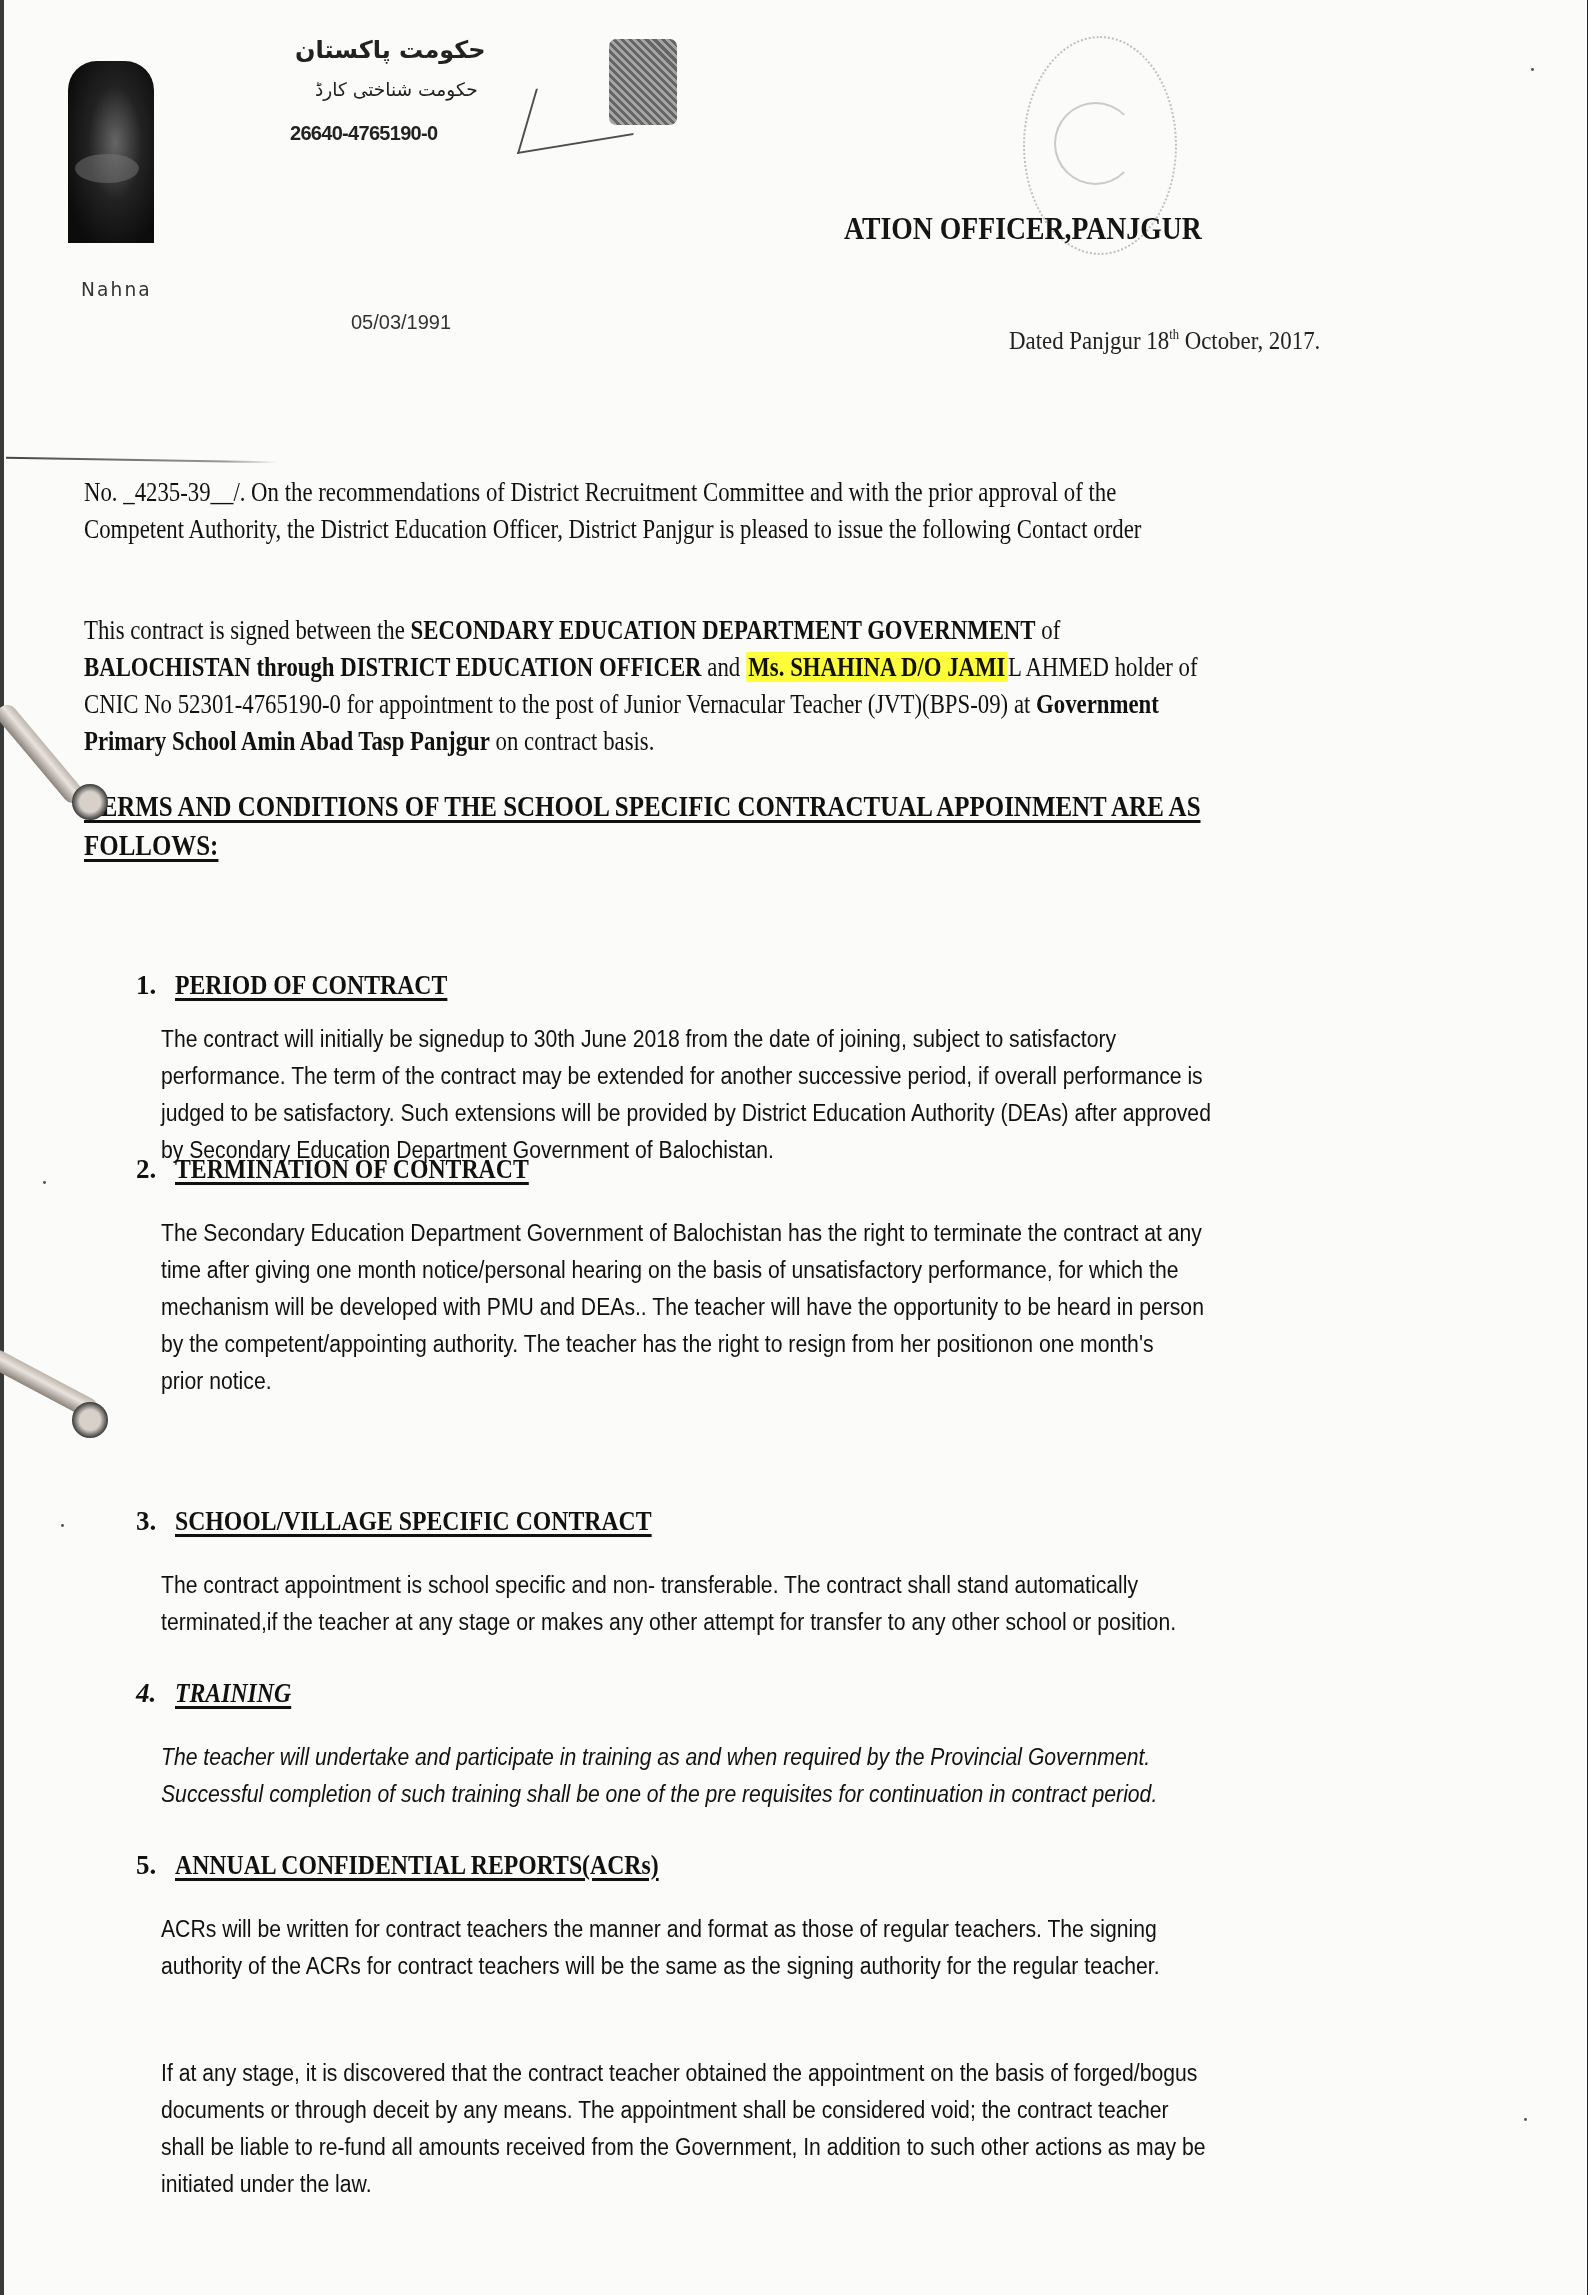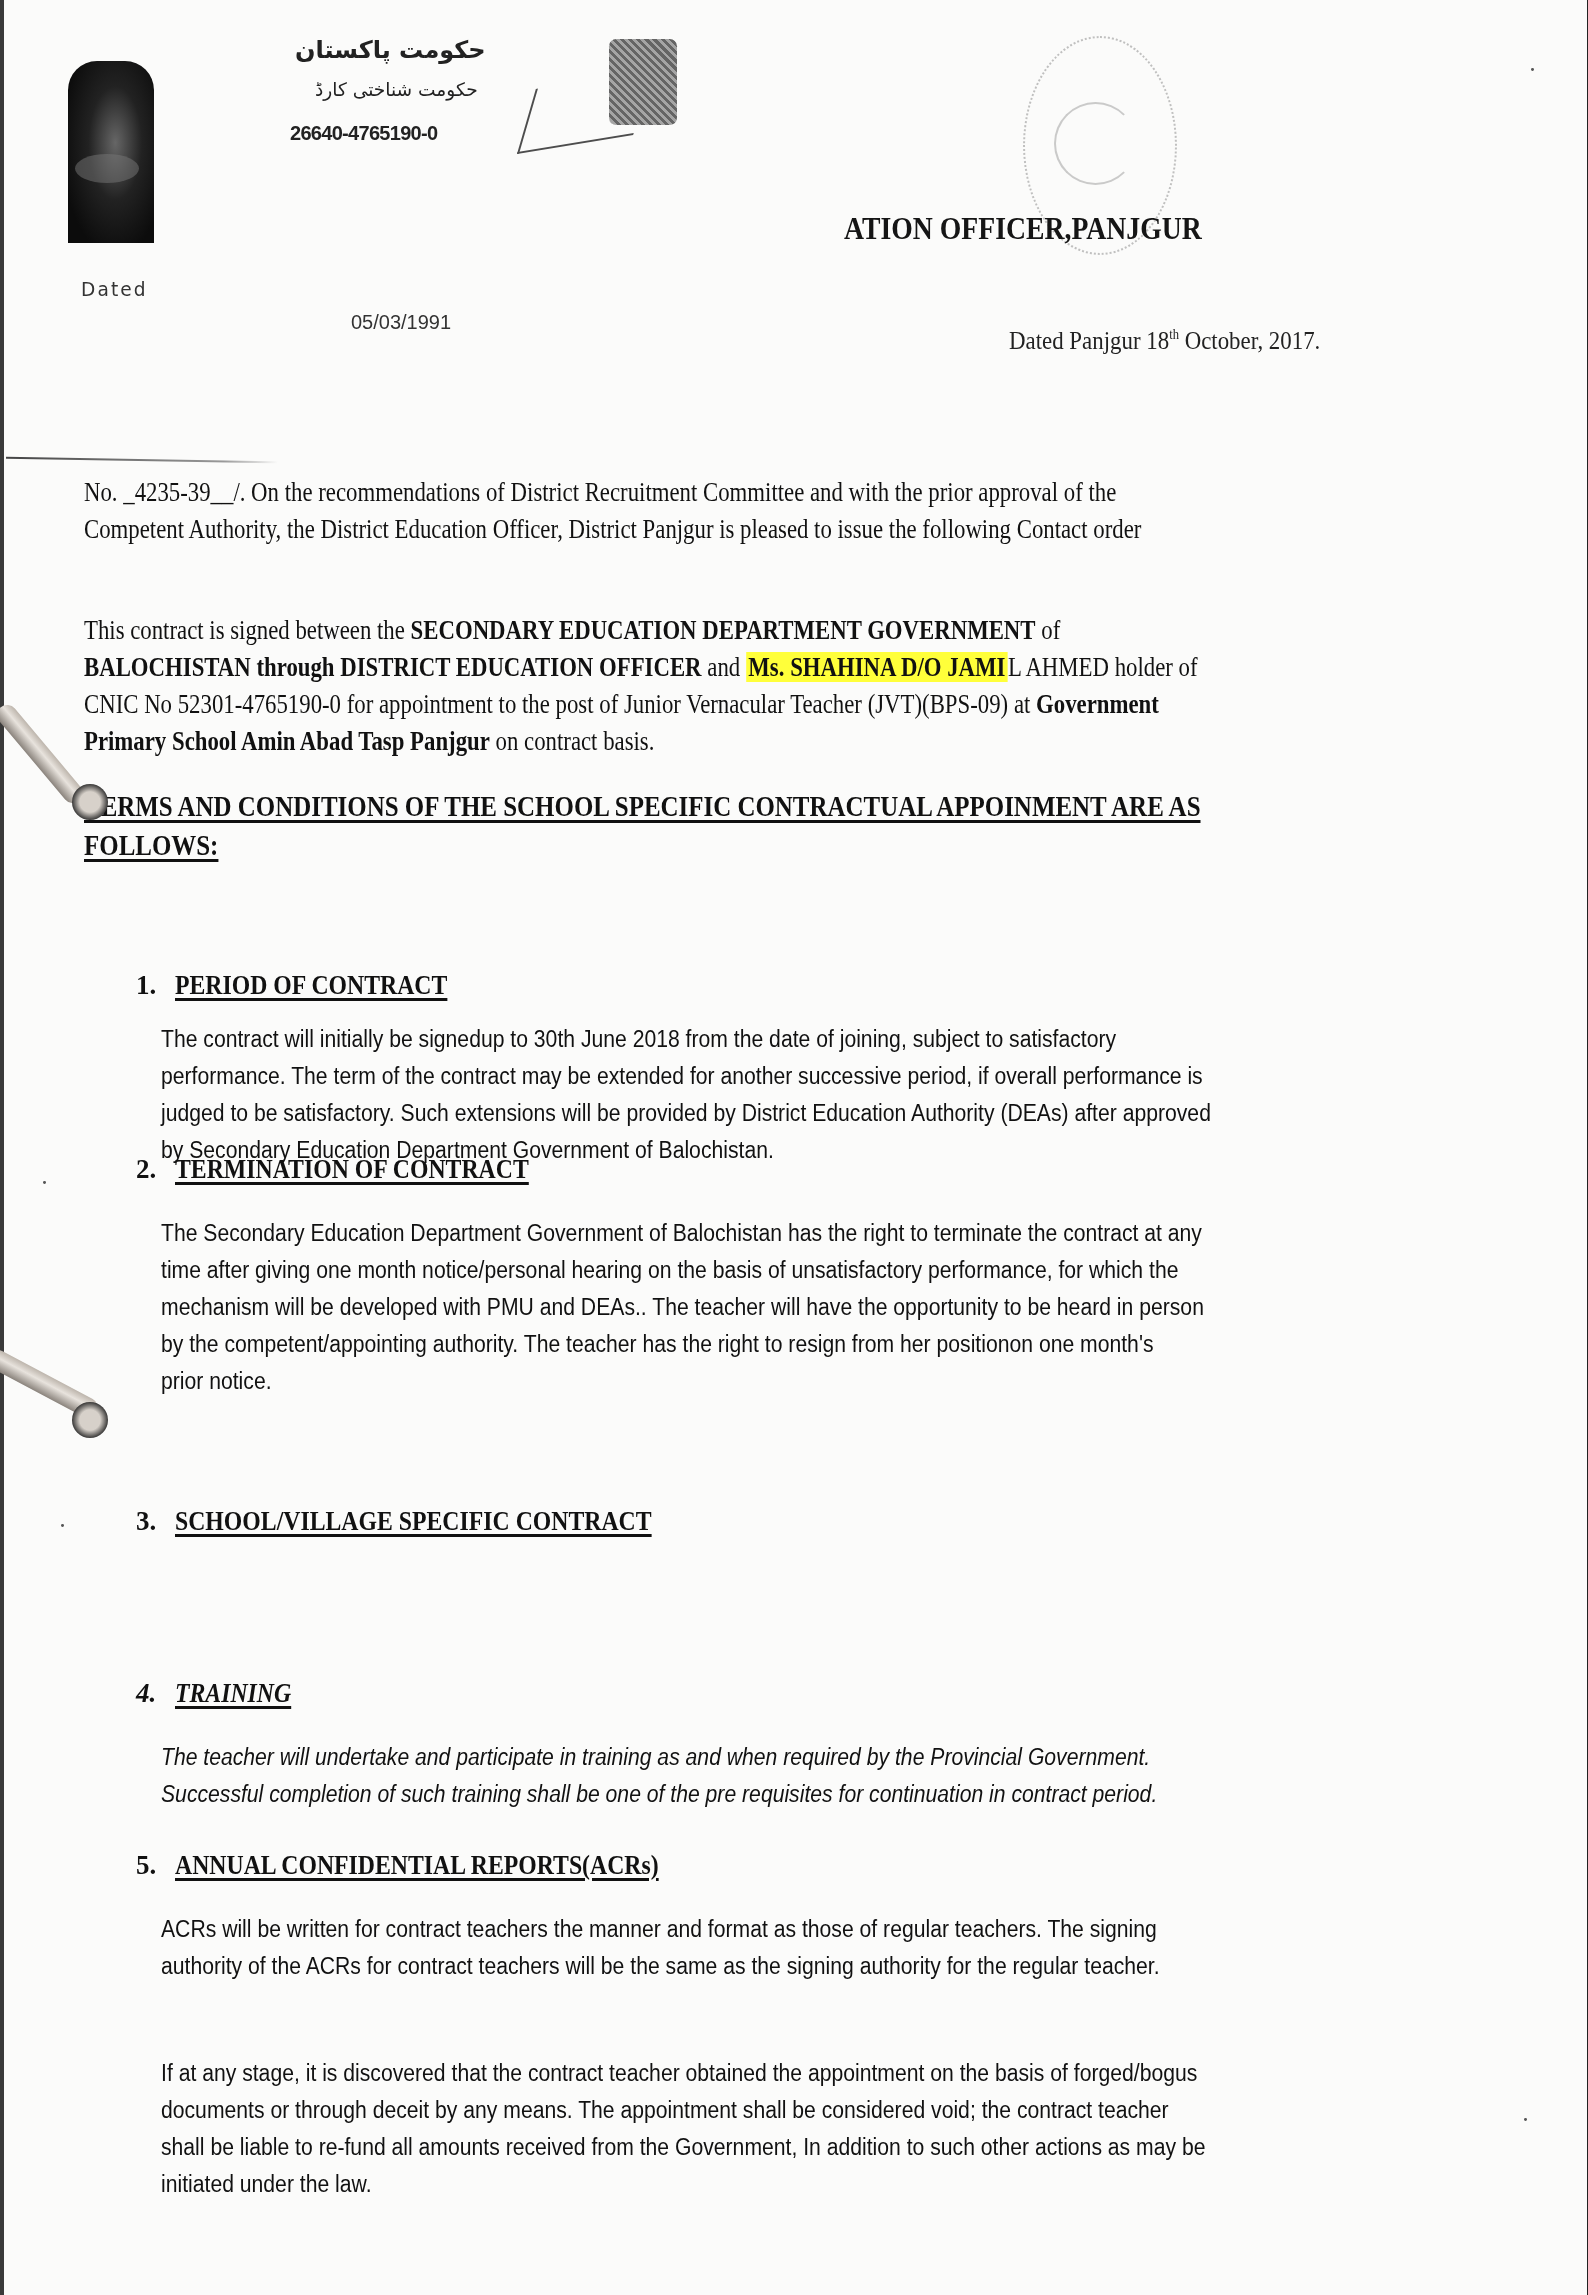--- a/index.html
+++ b/index.html
@@ -70,21 +70,21 @@
 </style>
 </head>
 <body>
 
 <div class="page">
   <div class="left-edge"></div>
   <div class="right-edge"></div>
 
   <div class="cnic">
     <div class="cnic-photo"></div>
-    <div class="cnic-sig">Dated</div>
+    <div class="cnic-sig">Nahna</div>
     <div class="cnic-urdu title">حکومت پاکستان</div>
     <div class="cnic-urdu sub">حکومت شناختی کارڈ</div>
     <div class="cnic-num">26640-4765190-0</div>
     <div class="cnic-scrawl"></div>
     <div class="cnic-emblem"></div>
     <div class="cnic-dob">05/03/1991</div>
   </div>
 
   <div class="stamp"></div>
 
@@ -126,20 +126,24 @@
       <span class="ln">The Secondary Education Department Government of Balochistan has the right to terminate the contract at any</span>
       <span class="ln">time after giving one month notice/personal hearing on the basis of unsatisfactory performance, for which the</span>
       <span class="ln">mechanism will be developed with PMU and DEAs.. The teacher will have the opportunity to be heard in person</span>
       <span class="ln">by the competent/appointing authority. The teacher has the right to resign from her positionon one month's</span>
       <span class="ln">prior notice.</span>
     </div>
   </div>
 
   <div class="section" style="top:1506px;">
     <div class="sec-head"><span class="num">3.</span><span class="ttl">SCHOOL/VILLAGE SPECIFIC CONTRACT</span></div>
+    <div class="sec-body" style="margin-top:30px;">
+      <span class="ln">The contract appointment is school specific and non- transferable. The contract shall stand automatically</span>
+      <span class="ln">terminated,if the teacher at any stage or makes any other attempt for transfer to any other school or position.</span>
+    </div>
   </div>
 
   <div class="section" style="top:1678px;font-style:italic;">
     <div class="sec-head"><span class="num">4.</span><span class="ttl">TRAINING</span></div>
     <div class="sec-body" style="margin-top:30px;">
       <span class="ln">The teacher will undertake and participate in training as and when required by the Provincial Government.</span>
       <span class="ln">Successful completion of such training shall be one of the pre requisites for continuation in contract period.</span>
     </div>
   </div>
 

